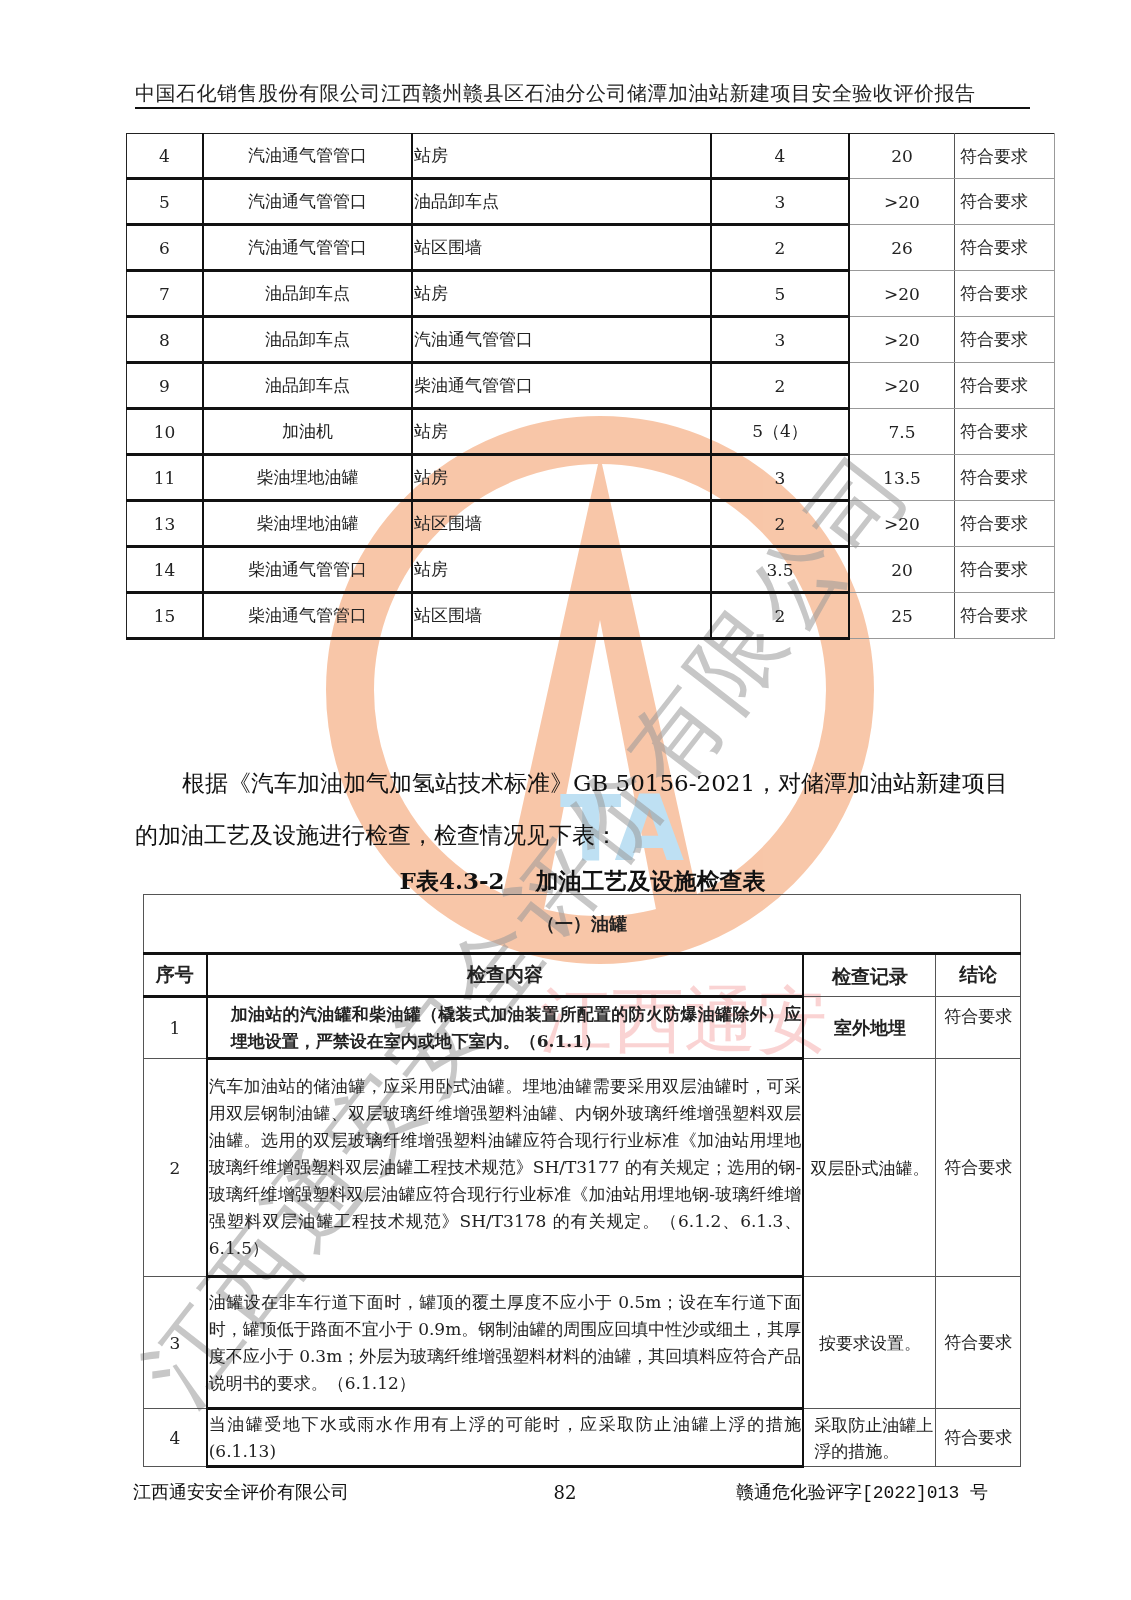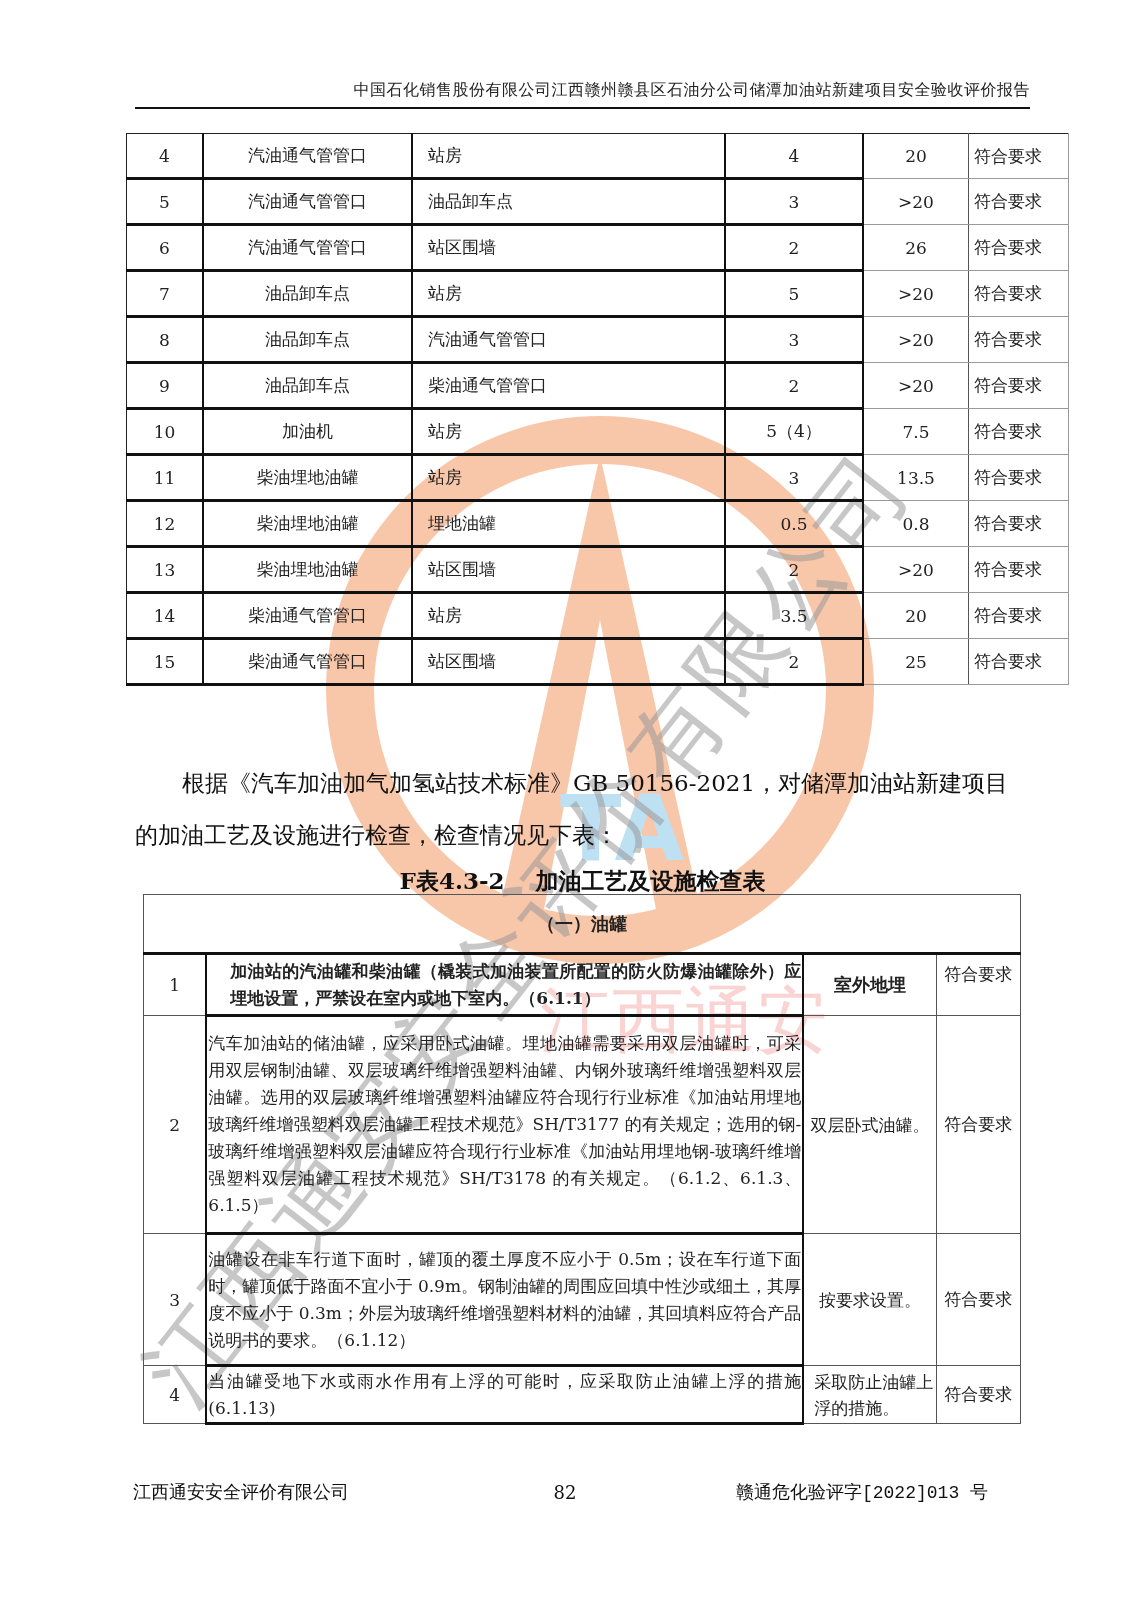--- a/index.html
+++ b/index.html
@@ -1,30 +1,30 @@
 <!DOCTYPE html>
 <html><head>
 <meta charset="utf-8">
 <style>
   html, body { margin:0; padding:0; background:#fff; }
   body { width:1131px; height:1600px; position:relative; overflow:hidden;
          font-family:"DejaVu Serif","Liberation Serif",serif; color:#111; }
   .abs { position:absolute; }
   #watermark { position:absolute; left:0; top:0; width:1131px; height:1600px; pointer-events:none; z-index:1; }
   .content { position:absolute; left:0; top:0; width:1131px; height:1600px; z-index:2; }
-  .hdr-title { left:135px; top:80px; width:895px; text-align:right; font-size:16px; letter-spacing:0.5px; color:#222; }
+  .hdr-title { left:135px; top:80px; width:895px; text-align:left; font-size:20px; letter-spacing:0.5px; color:#222; }
   .hdr-line { left:135px; top:107px; width:895px; height:0; border-top:2px solid #111; }
 
   
   table.t1 { position:absolute; left:126px; top:133px; border-collapse:collapse; font-size:17px; }
   table.t1 td { height:43px; border:1px solid #222; padding:0 2px; vertical-align:middle; color:#222; background:transparent; }
   table.t1 tr td { border-bottom:3px solid #111; }
   table.t1 td.c-no { width:71px; text-align:center; }
   table.t1 td.c-a { width:203px; text-align:center; border-left:2px solid #111; border-right:2px solid #111; }
-  table.t1 td.c-b { width:294px; text-align:left; padding-left:15px; border-right:2px solid #111; }
+  table.t1 td.c-b { width:294px; text-align:left; padding-left:1px; border-right:2px solid #111; }
   table.t1 td.c-std { width:132px; text-align:center; border-right:2px solid #111; }
   table.t1 td.c-act { width:100px; text-align:center; border-bottom:1px solid #999 !important; border-right:1px solid #555; }
   table.t1 td.c-res { width:92px; text-align:left; padding-left:5px; border-bottom:1px solid #999 !important; border-right:1px solid #999; }
 
   .sec-heading { left:133px; top:712px; font-size:23px; font-weight:bold; font-family:"DejaVu Serif","Liberation Serif",serif; }
   .para { left:135px; width:880px; font-size:23px; line-height:52px; }
   .para1 { top:757px; text-indent:47px; }
   .caption { left:145px; top:866px; width:875px; text-align:center; font-size:23px; font-weight:bold; }
 
   
@@ -121,28 +121,20 @@
         </tr>
         <tr>
           <td class="c-no">11</td>
           <td class="c-a">柴油埋地油罐</td>
           <td class="c-b">站房</td>
           <td class="c-std">3</td>
           <td class="c-act">13.5</td>
           <td class="c-res">符合要求</td>
         </tr>
         <tr>
-          <td class="c-no">12</td>
-          <td class="c-a">柴油埋地油罐</td>
-          <td class="c-b">埋地油罐</td>
-          <td class="c-std">0.5</td>
-          <td class="c-act">0.8</td>
-          <td class="c-res">符合要求</td>
-        </tr>
-        <tr>
           <td class="c-no">13</td>
           <td class="c-a">柴油埋地油罐</td>
           <td class="c-b">站区围墙</td>
           <td class="c-std">2</td>
           <td class="c-act">&gt;20</td>
           <td class="c-res">符合要求</td>
         </tr>
         <tr>
           <td class="c-no">14</td>
           <td class="c-a">柴油通气管管口</td>
@@ -162,20 +154,26 @@
       </tbody>
   </table>
 
   <div class="abs para para1">根据《汽车加油加气加氢站技术标准》GB 50156-2021，对储潭加油站新建项目的加油工艺及设施进行检查，检查情况见下表：</div>
   <div class="abs caption">F表4.3-2　 加油工艺及设施检查表</div>
 
   <table class="t2">
     <tbody>
       <tr>
         <td class="group" colspan="4">（一）油罐</td>
+      </tr>
+      <tr class="head">
+        <td class="n" style="border-bottom:3px solid #111;">序号</td>
+        <td style="border-left:2px solid #111;border-right:2px solid #111;border-bottom:3px solid #111;">检查内容</td>
+        <td class="rec">检查记录</td>
+        <td class="res mid">结论</td>
       </tr>
       <tr class="bold" style="height:62px;">
         <td class="n">1</td>
         <td class="txt">加油站的汽油罐和柴油罐（橇装式加油装置所配置的防火防爆油罐除外）应埋地设置，严禁设在室内或地下室内。（6.1.1）</td>
         <td class="rec">室外地埋</td>
         <td class="res">符合要求</td>
       </tr>
       <tr style="height:218px;">
         <td class="n">2</td>
         <td class="txt">汽车加油站的储油罐，应采用卧式油罐。埋地油罐需要采用双层油罐时，可采用双层钢制油罐、双层玻璃纤维增强塑料油罐、内钢外玻璃纤维增强塑料双层油罐。选用的双层玻璃纤维增强塑料油罐应符合现行行业标准《加油站用埋地玻璃纤维增强塑料双层油罐工程技术规范》SH/T3177 的有关规定；选用的钢-玻璃纤维增强塑料双层油罐应符合现行行业标准《加油站用埋地钢-玻璃纤维增强塑料双层油罐工程技术规范》SH/T3178 的有关规定。（6.1.2、6.1.3、6.1.5）</td>

